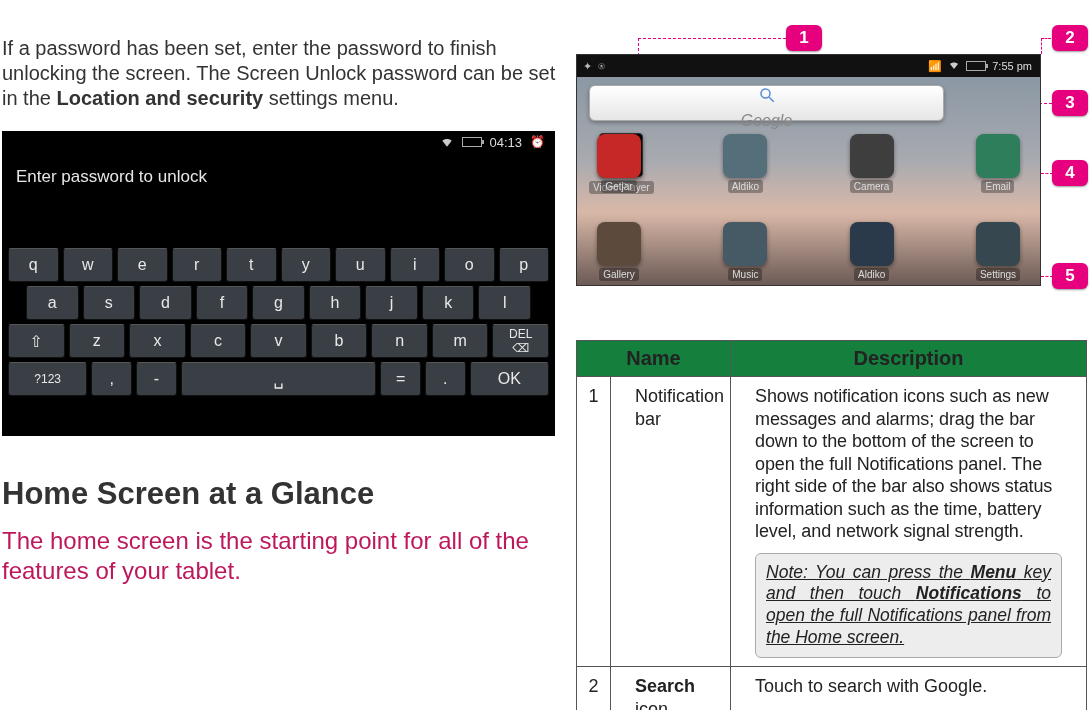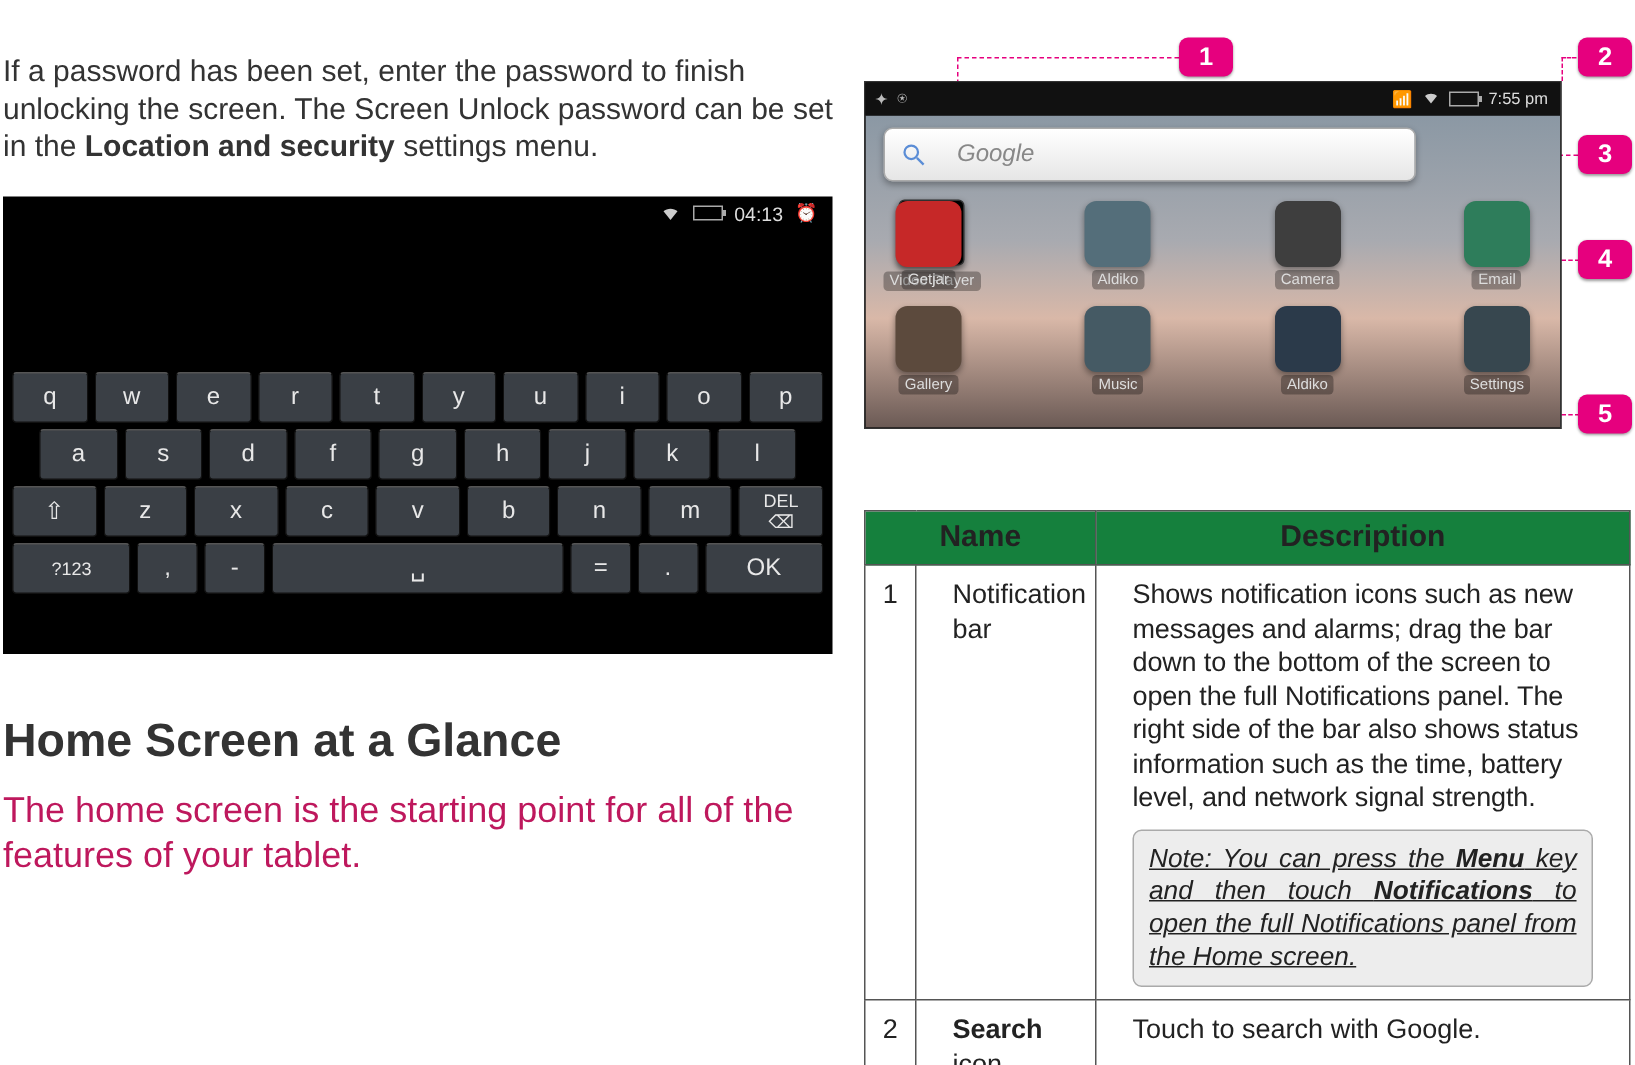--- a/index.html
+++ b/index.html
@@ -114,33 +114,34 @@
   }
   .hs-bar .left-icons { position:absolute; left:6px; display:flex; gap:6px; color:#bbb; }
   .search-box {
     position:absolute;
     top:30px; left:12px;
     width:355px; height:36px;
     background:linear-gradient(#fff,#e6e6e6);
     border:1px solid #aaa;
     border-radius:6px;
     display:flex; align-items:center;
-    gap:20px; padding:0 10px;
+    gap:8px; padding:0 10px;
     box-shadow: 0 2px 4px rgba(0,0,0,0.3);
+    flex-direction: column;
   }
   .search-box .mag {
     width:18px; height:18px;
   }
   .search-box .gtext { color:#888; font-size:16px; font-style:italic; }
   .app-row {
     position:absolute; left:10px; right:10px;
     display:flex; justify-content:space-between;
   }
   .app-row.r1 { bottom:92px; }
-  .app-row.r2 { bottom:22px; }
+  .app-row.r2 { bottom:4px; }
   .app {
     display:flex; flex-direction:column; align-items:center;
     width:64px;
     gap:2px;
   }
   .app-ic {
     width:44px; height:44px; border-radius:8px;
     background:#444;
     box-shadow: 0 2px 4px rgba(0,0,0,0.4);
   }
@@ -227,20 +228,21 @@
     <div class="unlock-bar">
       <span class="wifi-icon">
         <svg viewBox="0 0 24 24">
             <path fill="#ccc" d="M12 20l8-10c-4-4-12-4-16 0l8 10z"></path>
           </svg>
       </span>
       <span class="batt-icon"></span>
       <span>04:13</span>
       <span style="font-size:12px;">⏰</span>
     </div>
+    <div class="unlock-prompt">Enter password to unlock</div>
     <div class="kb-rows">
       <div class="kb-row" id="kbrow0">
           <div class="key">q</div>
           <div class="key">w</div>
           <div class="key">e</div>
           <div class="key">r</div>
           <div class="key">t</div>
           <div class="key">y</div>
           <div class="key">u</div>
           <div class="key">i</div>

